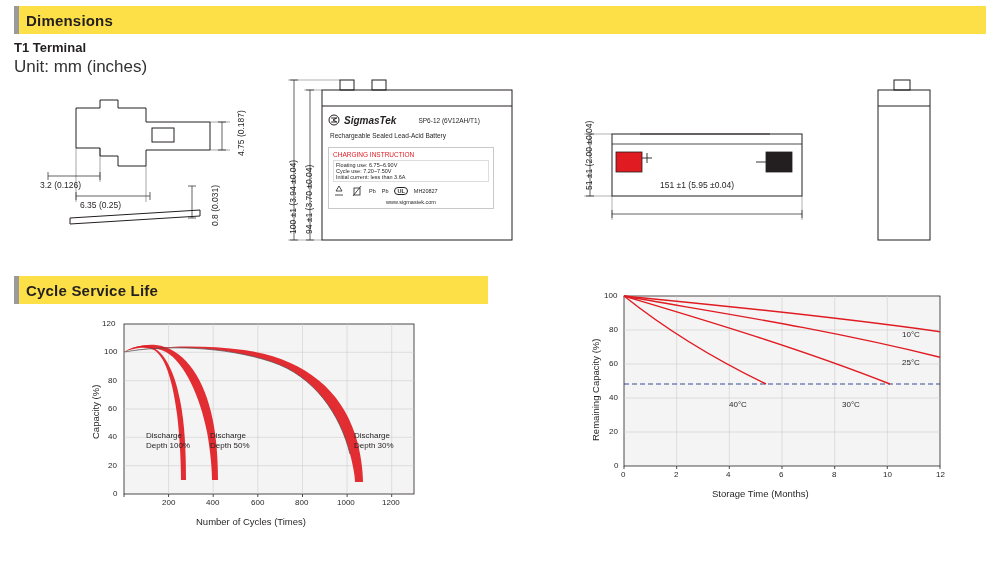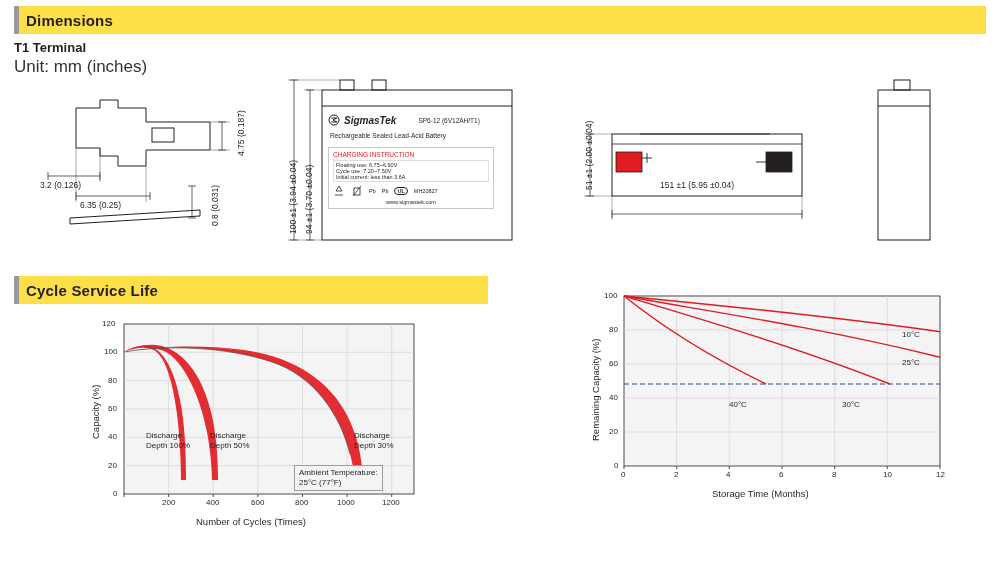--- a/index.html
+++ b/index.html
@@ -272,22 +272,20 @@
     <div class="tick" style="left:281px;top:194px;">800</div>
     <div class="tick" style="left:323px;top:194px;text-align:center;">1000</div>
     <div class="tick" style="left:368px;top:194px;">1200</div>
 
     <div class="annot" style="left:132px;top:115px;white-space:pre;">Discharge
 Depth 100%</div>
     <div class="annot" style="left:196px;top:115px;white-space:pre;">Discharge
 Depth 50%</div>
     <div class="annot" style="left:340px;top:115px;white-space:pre;">Discharge
 Depth 30%</div>
-    <div class="annot" style="left:280px;top:149px;white-space:pre;border:1px solid #9b9b9b;background:#f4f4f4;padding:2px 4px;">Ambient Temperature:
-25°C (77°F)</div>
 
     <div class="axis-title y" style="left:76px;top:135px;">Capacity (%)</div>
     <div class="axis-title" style="left:182px;top:212px;">Number of Cycles (Times)</div>
   </div>
 </div>
 
 <div id="self-section">
 
   <div class="chart-area" style="height:210px;">
     <svg width="472" height="200" viewBox="0 0 472 200">

